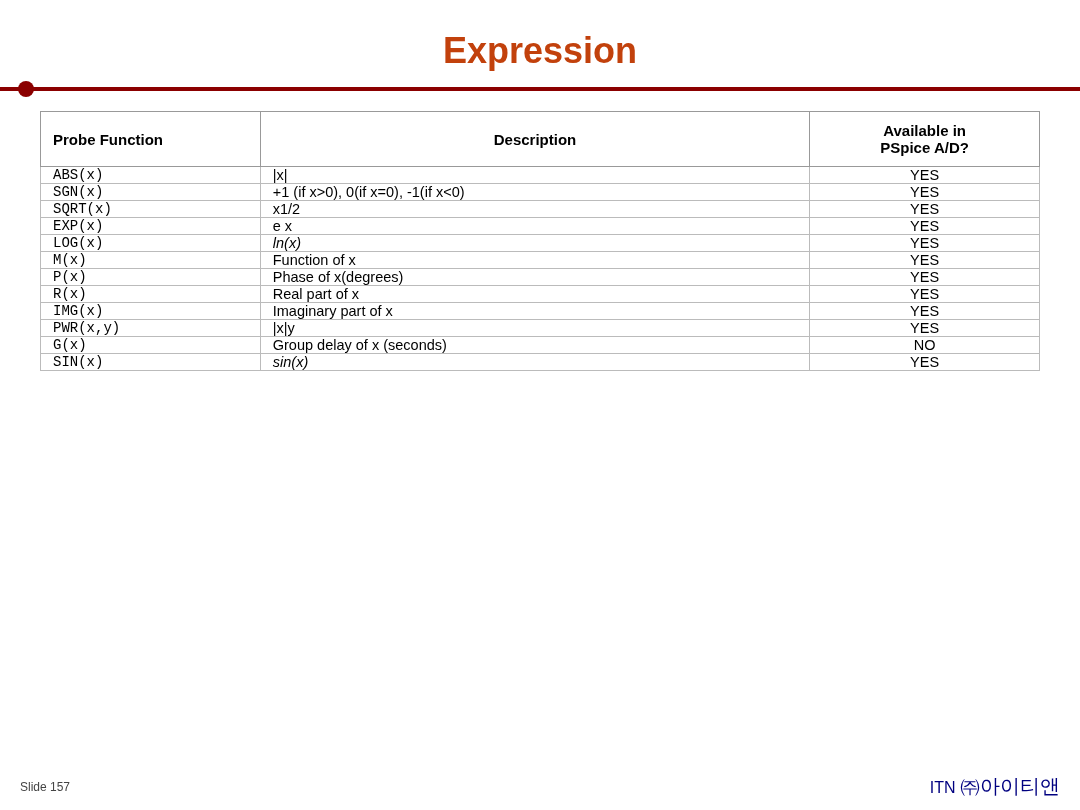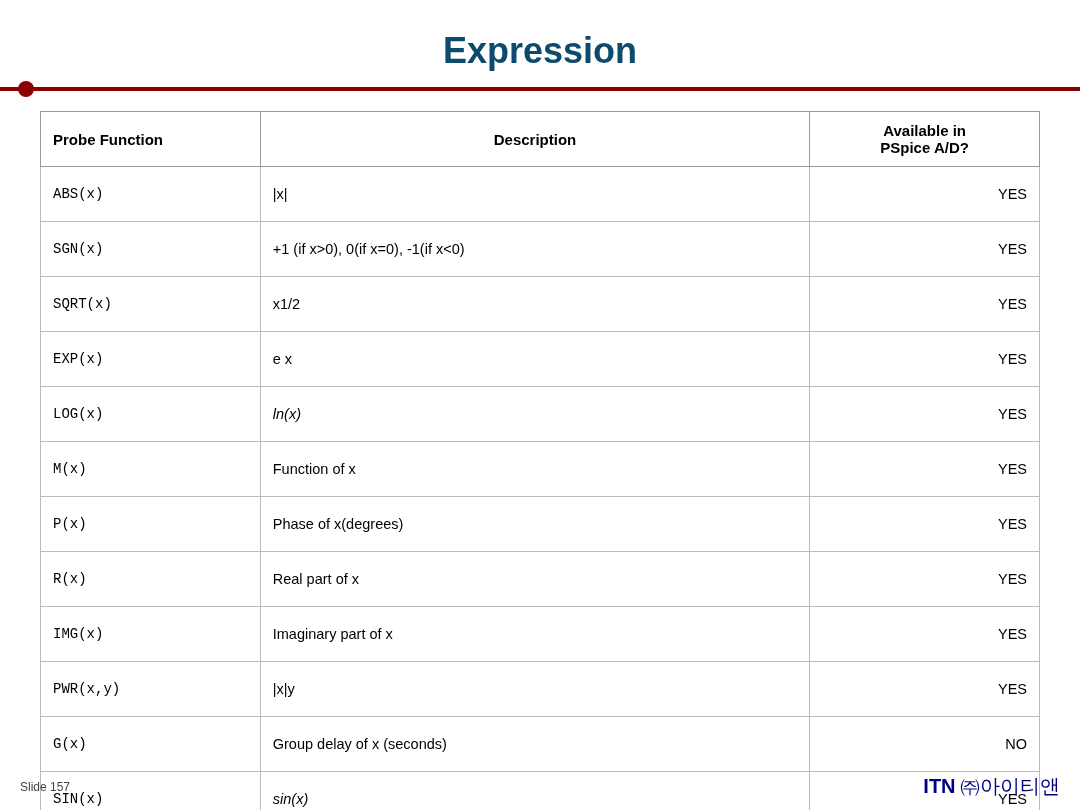--- a/index.html
+++ b/index.html
@@ -11,21 +11,21 @@
       position: relative;
       overflow: hidden;
     }
 
     .page-title {
       text-align: center;
       font-size: 36px;
       font-weight: bold;
       padding-top: 30px;
       padding-bottom: 15px;
-      color: #0c4a6e;
+      color: #c2410c;
     }
 
     .red-line {
       width: 100%;
       height: 4px;
       background: #8b0000;
       margin-bottom: 20px;
       position: relative;
     }
     .red-line::before {
@@ -59,53 +59,53 @@
       vertical-align: middle;
       font-size: 15px;
     }
 
     thead tr th:first-child {
       text-align: left;
     }
 
     tbody tr td {
       border: 1px solid #bbb;
-      padding: 19px 12px;
+      padding: 0 12px;
       font-size: 14.5px;
       vertical-align: middle;
     }
 
     tbody tr td:first-child {
       font-family: 'Courier New', monospace;
       font-size: 14px;
     }
 
     tbody tr td:last-child {
-      text-align: right;
+      text-align: center;
     }
 
     .footer {
       position: absolute;
       bottom: 10px;
       left: 0;
       right: 0;
       display: flex;
       justify-content: space-between;
       align-items: center;
       padding: 0 20px;
     }
 
     .slide-number {
       font-size: 12px;
       color: #444;
     }
 
     .brand {
-      font-size: 20px;
-      font-weight: bold;
+      font-size: 16px;
+      font-weight: normal;
       color: #000080;
     }
 
     .brand-kr {
       font-size: 20px;
       color: #000080;
       margin-top: 43px;
     }
   </style>
 </head>

